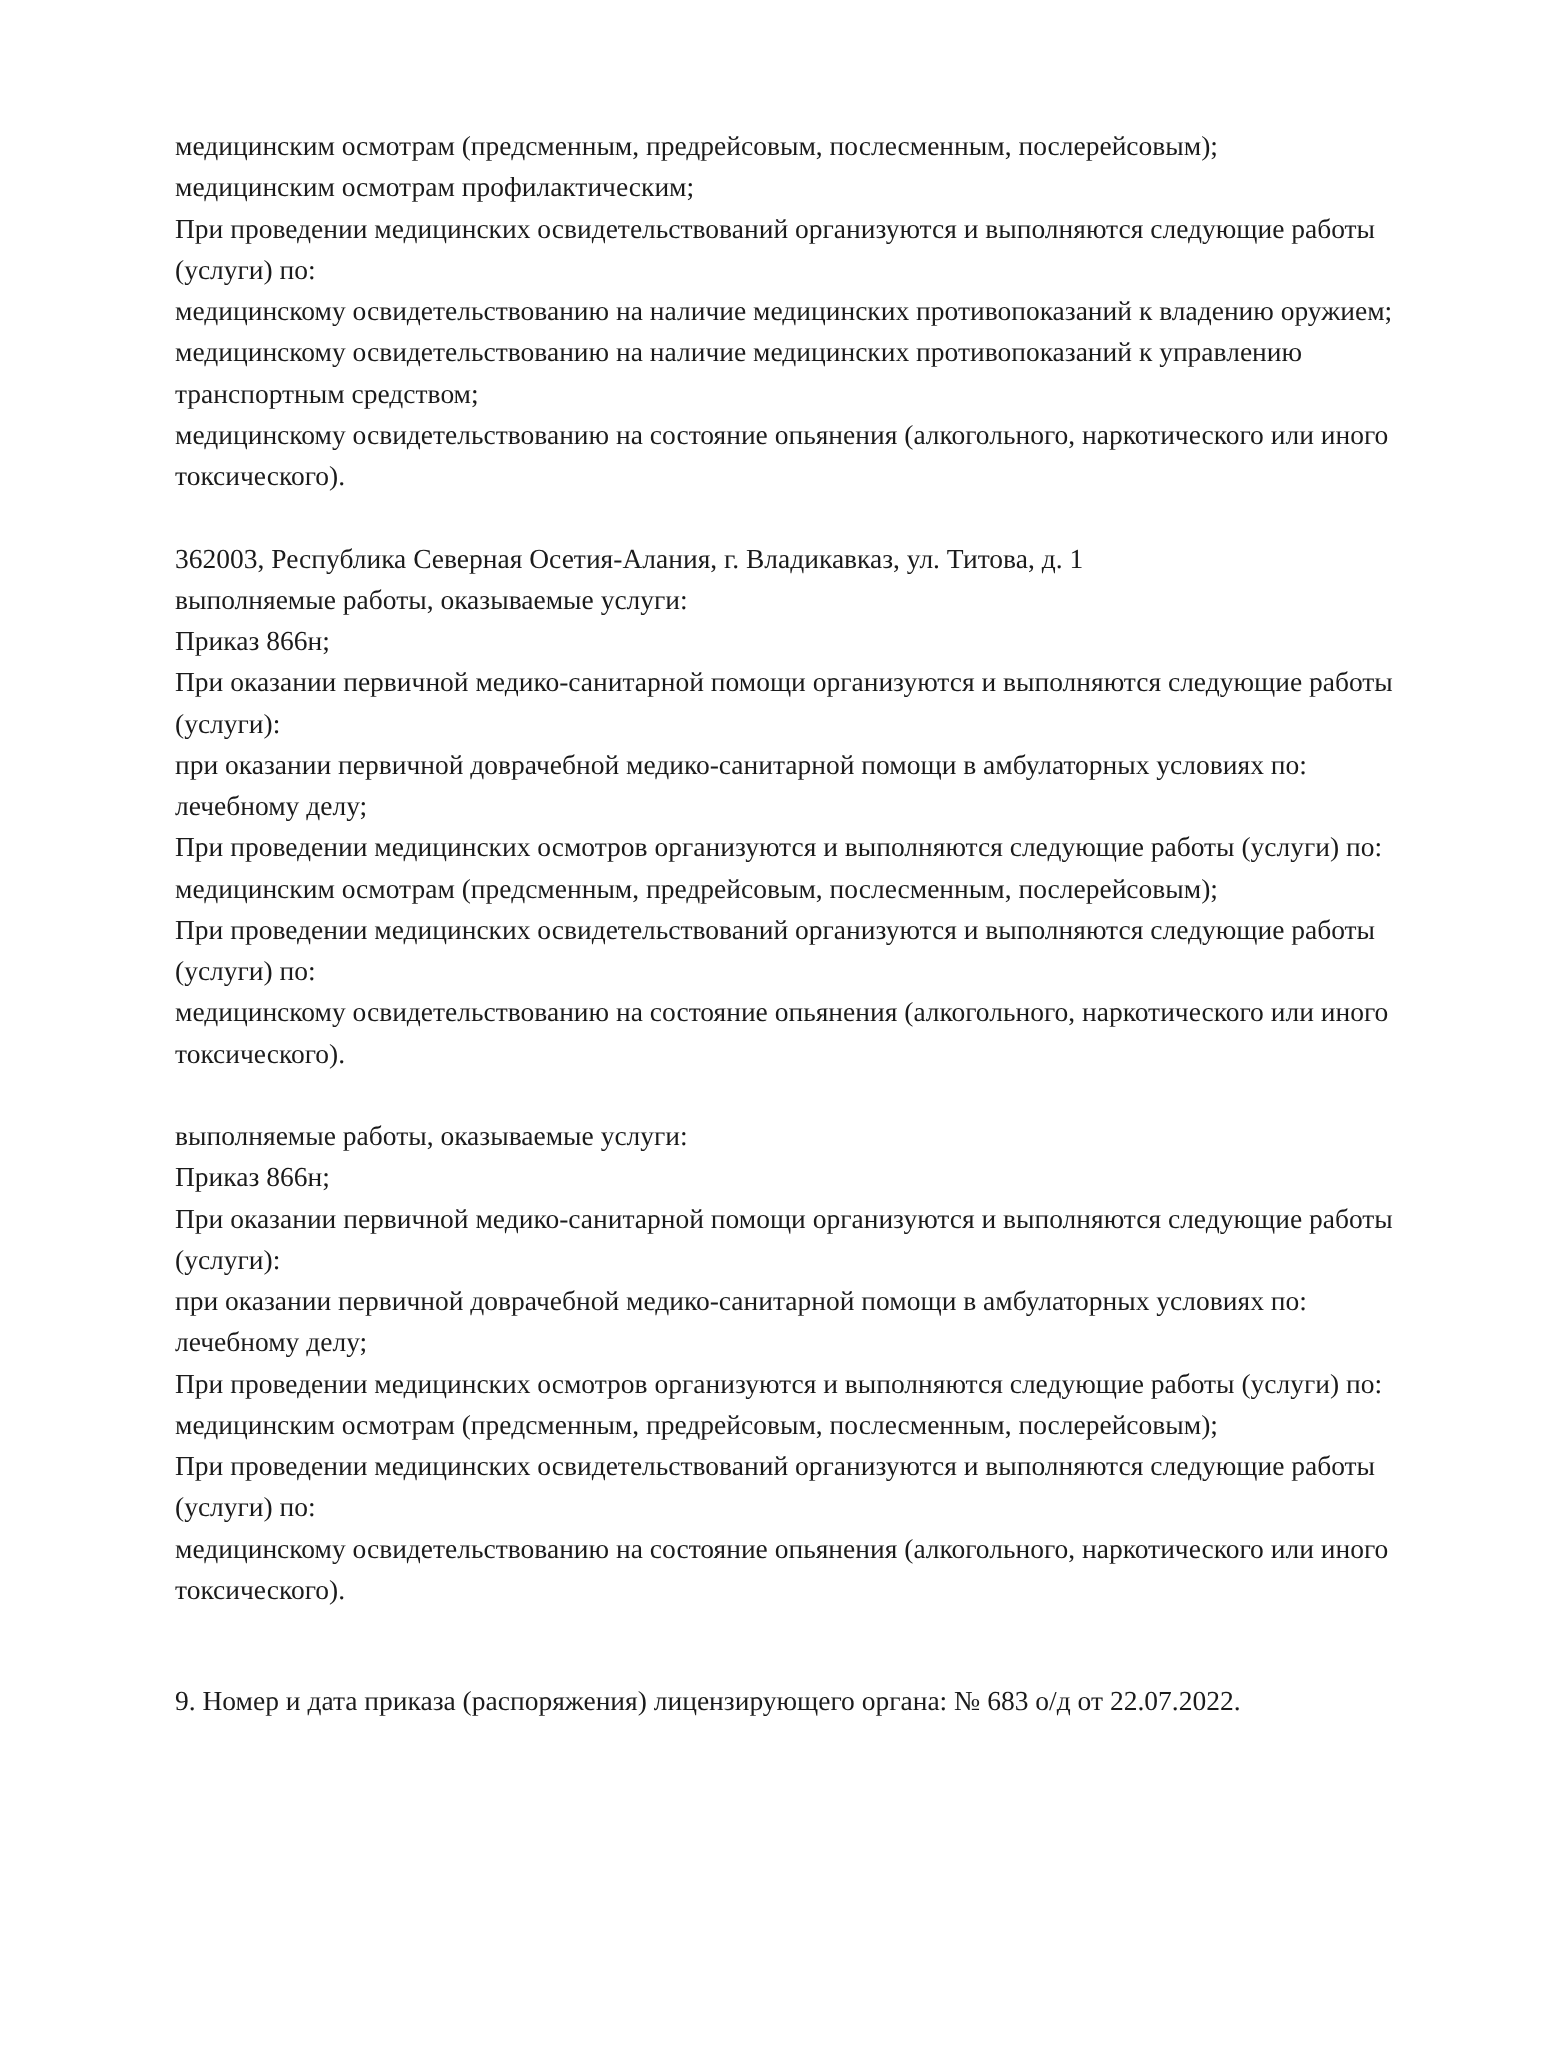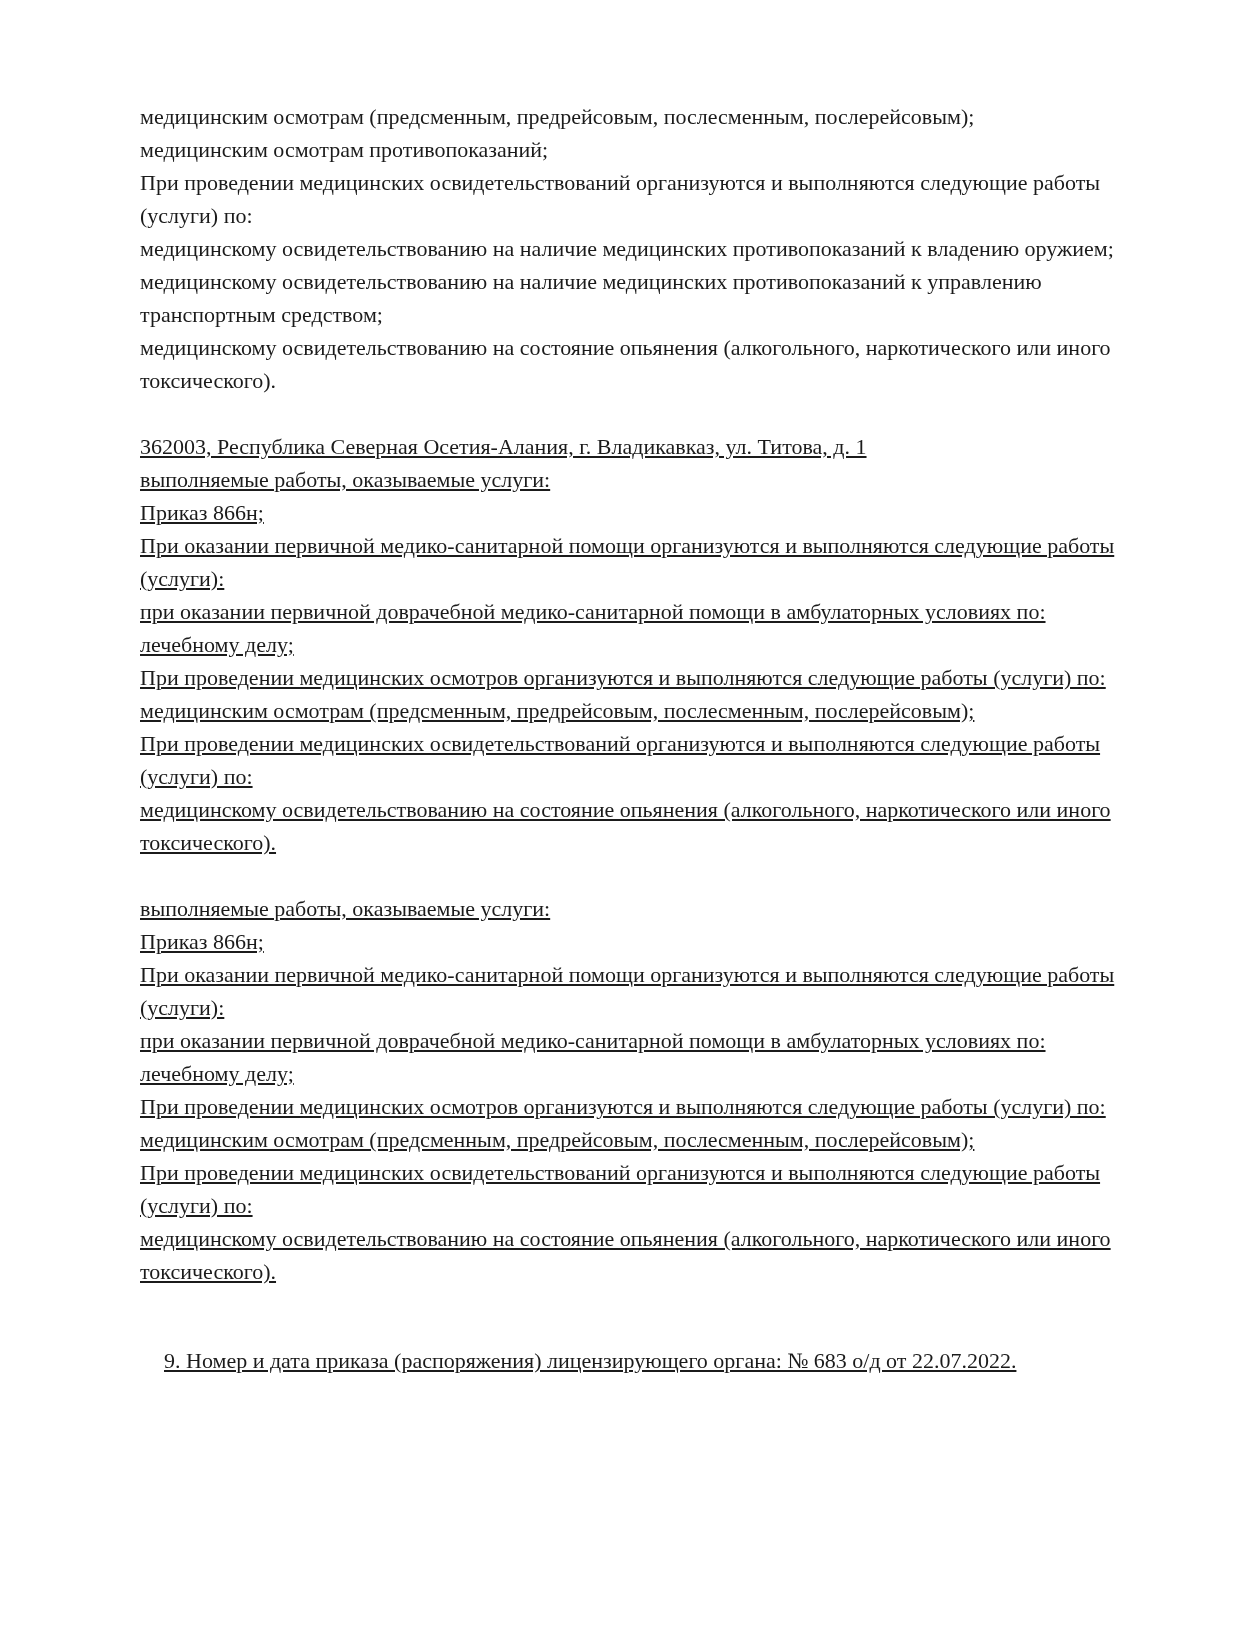--- a/index.html
+++ b/index.html
@@ -12,37 +12,37 @@
     min-height: 1650px;
     box-sizing: border-box;
     padding: 100px 125px 60px 140px;
     background: #ffffff;
     color: #1b1b1b;
     font-family: "Liberation Serif", "DejaVu Serif", serif;
     font-size: 22px;
     line-height: 33px;
   }
   .section { margin: 0; }
-  .section + .section { margin-top: 33px; text-decoration: underline; }
-  .section:last-child { margin-top: 56px; margin-left: 24px; }
+  .section + .section { margin-top: 33px; }
+  .section:last-child { margin-top: 56px; }
   p.line {
     margin: 0;
     text-indent: 0;
   }
   .indent-1 { text-indent: 12px; }
   .indent-2 { text-indent: 30px; }
 </style>
 </head>
 <body>
 
 <div class="page">
   <div id="content">
       <div class="section">
         <p class="line indent-1">медицинским осмотрам (предсменным, предрейсовым, послесменным, послерейсовым);</p>
-        <p class="line indent-1">медицинским осмотрам противопоказаний;</p>
+        <p class="line indent-1">медицинским осмотрам профилактическим;</p>
         <p class="line indent-0">При проведении медицинских освидетельствований организуются и выполняются следующие работы (услуги) по:</p>
         <p class="line indent-1">медицинскому освидетельствованию на наличие медицинских противопоказаний к владению оружием;</p>
         <p class="line indent-1">медицинскому освидетельствованию на наличие медицинских противопоказаний к управлению транспортным средством;</p>
         <p class="line indent-1">медицинскому освидетельствованию на состояние опьянения (алкогольного, наркотического или иного токсического).</p>
       </div>
       <div class="section">
         <p class="line indent-0">362003, Республика Северная Осетия-Алания, г. Владикавказ, ул. Титова, д. 1</p>
         <p class="line indent-0">выполняемые работы, оказываемые услуги:</p>
         <p class="line indent-0">Приказ 866н;</p>
         <p class="line indent-0">При оказании первичной медико-санитарной помощи организуются и выполняются следующие работы (услуги):</p>

